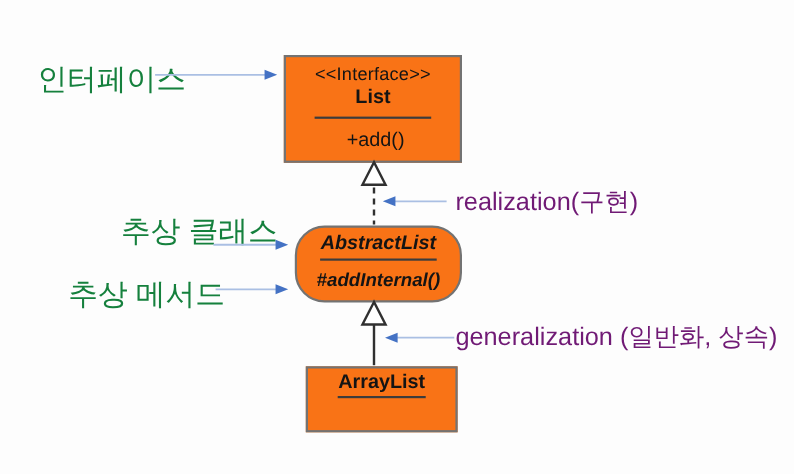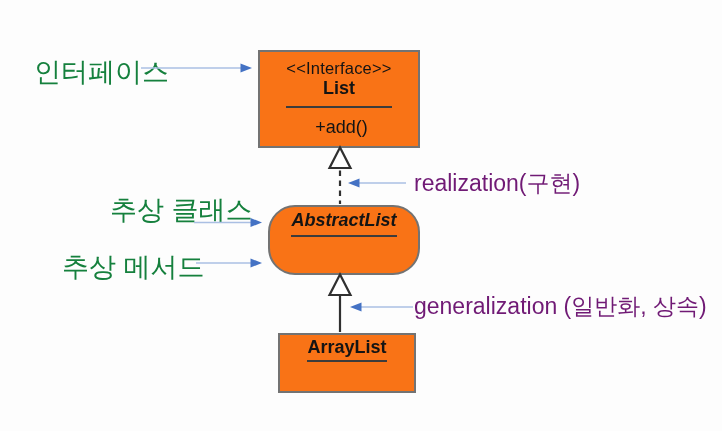--- a/index.html
+++ b/index.html
@@ -107,20 +107,23 @@
   </div>
   <div class="uml-methods method-left">
     <span>+add()</span>
   </div>
 </div>
 
 <div class="uml-box" style="left:268px; top:205px; width:152px; height:70px;border-radius:27px;">
   <div class="uml-title" style="height:30px;">
     <div class="class-name italic-name" style="font-size:18px;">AbstractList</div>
   </div>
+  <div class="uml-methods method-center">
+    <span>#addInternal()</span>
+  </div>
 </div>
 
 <div class="uml-box" style="left:278px; top:333px; width:138px; height:60px;">
   <div class="uml-title" style="height:27px;">
     <div class="class-name" style="font-size:18px;">ArrayList</div>
   </div>
   <div class="uml-methods method-center">
     <span></span>
   </div>
 </div>

